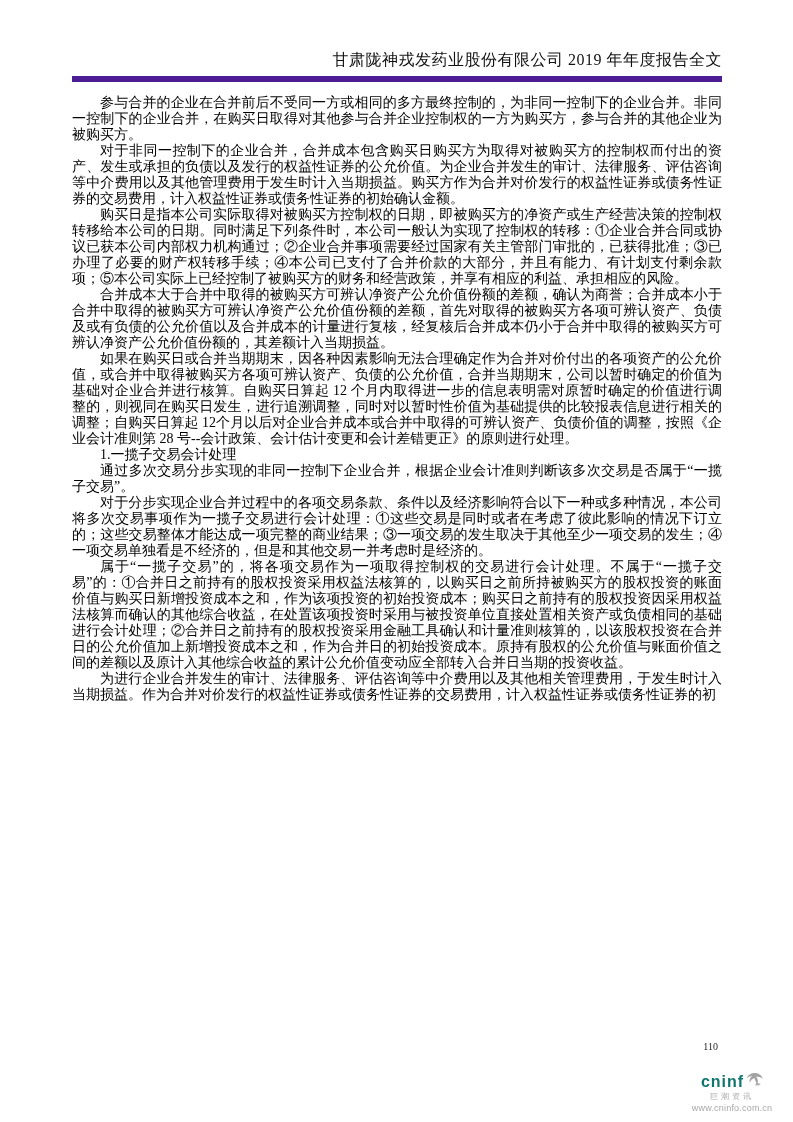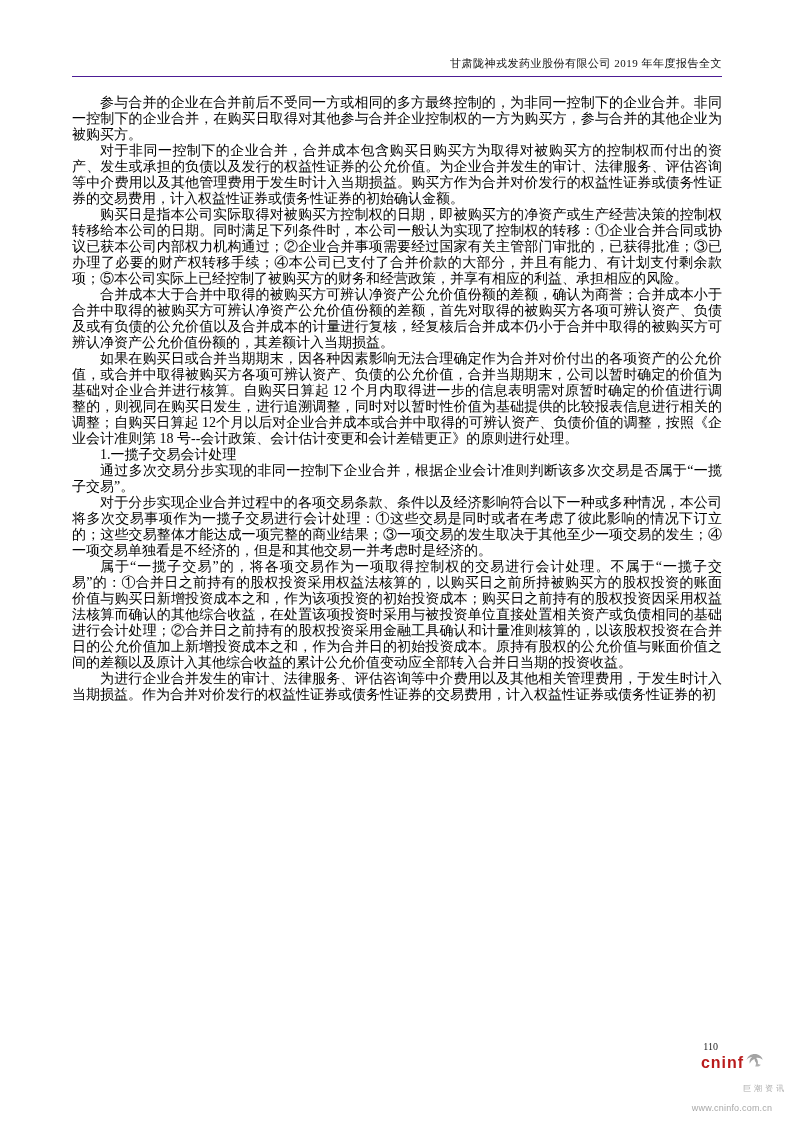--- a/index.html
+++ b/index.html
@@ -9,29 +9,29 @@
     width: 793px;
     height: 1122px;
     margin: 0 auto;
     background: #ffffff;
     font-family: "Liberation Serif", "DejaVu Serif", serif;
     color: #1a1a1a;
     overflow: hidden;
   }
   .page-header {
     position: absolute;
-    top: 56px;
+    top: 50px;
     left: 72px;
     width: 650px;
     text-align: right;
-    font-size: 11px;
+    font-size: 16px;
     letter-spacing: 0.5px;
     color: #111;
     padding-bottom: 5px;
-    border-bottom: 1px solid #4c1d95;
+    border-bottom: 6px solid #4c1d95;
   }
   .doc-body {
     position: absolute;
     top: 95px;
     left: 72px;
     width: 650px;
     font-size: 14px;
     line-height: 16px;
     text-align: justify;
     color: #000000;
@@ -63,52 +63,51 @@
   .brand-top {
     display: flex;
     align-items: center;
     justify-content: center;
     gap: 2px;
   }
   .brand-wordmark {
     font-size: 16px;
     font-weight: bold;
     letter-spacing: 1px;
-    color: #b91c1c;
+    color: #0f766e;
   }
   .brand-swirl { display: inline-block; }
   .brand-subtitle {
     font-size: 8px;
     letter-spacing: 3px;
     color: #ababab;
-    margin-top: 12px;
-    text-align: right;
+    margin-top: 1px;
   }
   .brand-url {
     font-size: 9px;
     color: #a8a8a8;
     letter-spacing: 0.2px;
-    margin-top: 10px;
+    margin-top: 2px;
   }
 </style>
 </head>
 <body>
 
 <div class="page">
 
   <header class="page-header">
     <span>甘肃陇神戎发药业股份有限公司 2019 年年度报告全文</span>
   </header>
 
   <main class="doc-body" id="doc-body">
       <p class="para">参与合并的企业在合并前后不受同一方或相同的多方最终控制的，为非同一控制下的企业合并。非同一控制下的企业合并，在购买日取得对其他参与合并企业控制权的一方为购买方，参与合并的其他企业为被购买方。</p>
       <p class="para">对于非同一控制下的企业合并，合并成本包含购买日购买方为取得对被购买方的控制权而付出的资产、发生或承担的负债以及发行的权益性证券的公允价值。为企业合并发生的审计、法律服务、评估咨询等中介费用以及其他管理费用于发生时计入当期损益。购买方作为合并对价发行的权益性证券或债务性证券的交易费用，计入权益性证券或债务性证券的初始确认金额。</p>
       <p class="para">购买日是指本公司实际取得对被购买方控制权的日期，即被购买方的净资产或生产经营决策的控制权转移给本公司的日期。同时满足下列条件时，本公司一般认为实现了控制权的转移：①企业合并合同或协议已获本公司内部权力机构通过；②企业合并事项需要经过国家有关主管部门审批的，已获得批准；③已办理了必要的财产权转移手续；④本公司已支付了合并价款的大部分，并且有能力、有计划支付剩余款项；⑤本公司实际上已经控制了被购买方的财务和经营政策，并享有相应的利益、承担相应的风险。</p>
       <p class="para">合并成本大于合并中取得的被购买方可辨认净资产公允价值份额的差额，确认为商誉；合并成本小于合并中取得的被购买方可辨认净资产公允价值份额的差额，首先对取得的被购买方各项可辨认资产、负债及或有负债的公允价值以及合并成本的计量进行复核，经复核后合并成本仍小于合并中取得的被购买方可辨认净资产公允价值份额的，其差额计入当期损益。</p>
-      <p class="para">如果在购买日或合并当期期末，因各种因素影响无法合理确定作为合并对价付出的各项资产的公允价值，或合并中取得被购买方各项可辨认资产、负债的公允价值，合并当期期末，公司以暂时确定的价值为基础对企业合并进行核算。自购买日算起 12 个月内取得进一步的信息表明需对原暂时确定的价值进行调整的，则视同在购买日发生，进行追溯调整，同时对以暂时性价值为基础提供的比较报表信息进行相关的调整；自购买日算起 12个月以后对企业合并成本或合并中取得的可辨认资产、负债价值的调整，按照《企业会计准则第 18 号--会计政策、会计估计变更和会计差错更正》的原则进行处理。</p>
+      <p class="para">如果在购买日或合并当期期末，因各种因素影响无法合理确定作为合并对价付出的各项资产的公允价值，或合并中取得被购买方各项可辨认资产、负债的公允价值，合并当期期末，公司以暂时确定的价值为基础对企业合并进行核算。自购买日算起 12 个月内取得进一步的信息表明需对原暂时确定的价值进行调整的，则视同在购买日发生，进行追溯调整，同时对以暂时性价值为基础提供的比较报表信息进行相关的调整；自购买日算起 12个月以后对企业合并成本或合并中取得的可辨认资产、负债价值的调整，按照《企业会计准则第 28 号--会计政策、会计估计变更和会计差错更正》的原则进行处理。</p>
       <p class="para">1.一揽子交易会计处理</p>
       <p class="para">通过多次交易分步实现的非同一控制下企业合并，根据企业会计准则判断该多次交易是否属于“一揽子交易”。</p>
       <p class="para">对于分步实现企业合并过程中的各项交易条款、条件以及经济影响符合以下一种或多种情况，本公司将多次交易事项作为一揽子交易进行会计处理：①这些交易是同时或者在考虑了彼此影响的情况下订立的；这些交易整体才能达成一项完整的商业结果；③一项交易的发生取决于其他至少一项交易的发生；④一项交易单独看是不经济的，但是和其他交易一并考虑时是经济的。</p>
       <p class="para">属于“一揽子交易”的，将各项交易作为一项取得控制权的交易进行会计处理。不属于“一揽子交易”的：①合并日之前持有的股权投资采用权益法核算的，以购买日之前所持被购买方的股权投资的账面价值与购买日新增投资成本之和，作为该项投资的初始投资成本；购买日之前持有的股权投资因采用权益法核算而确认的其他综合收益，在处置该项投资时采用与被投资单位直接处置相关资产或负债相同的基础进行会计处理；②合并日之前持有的股权投资采用金融工具确认和计量准则核算的，以该股权投资在合并日的公允价值加上新增投资成本之和，作为合并日的初始投资成本。原持有股权的公允价值与账面价值之间的差额以及原计入其他综合收益的累计公允价值变动应全部转入合并日当期的投资收益。</p>
       <p class="para">为进行企业合并发生的审计、法律服务、评估咨询等中介费用以及其他相关管理费用，于发生时计入当期损益。作为合并对价发行的权益性证券或债务性证券的交易费用，计入权益性证券或债务性证券的初</p>
     </main>
 
   <div class="page-number">110</div>
 
   <div class="brand">

